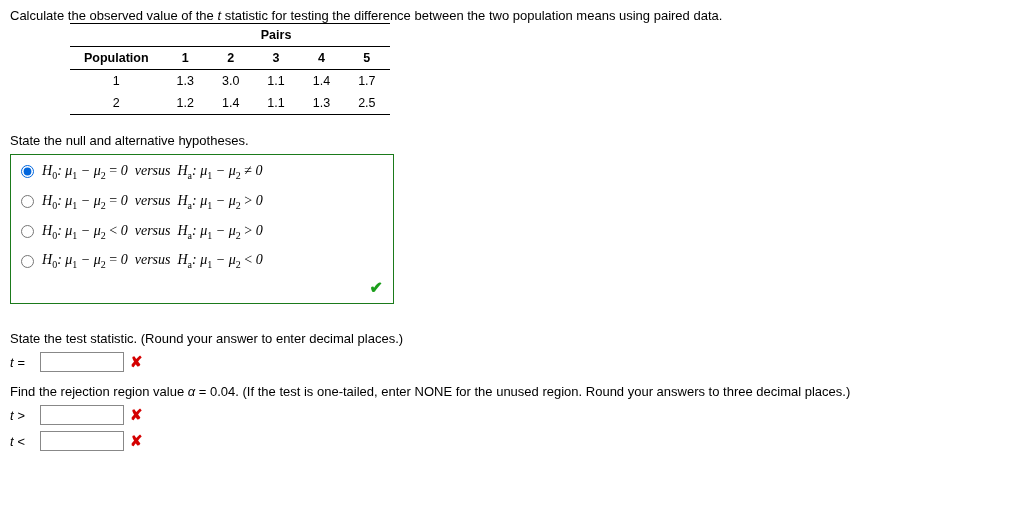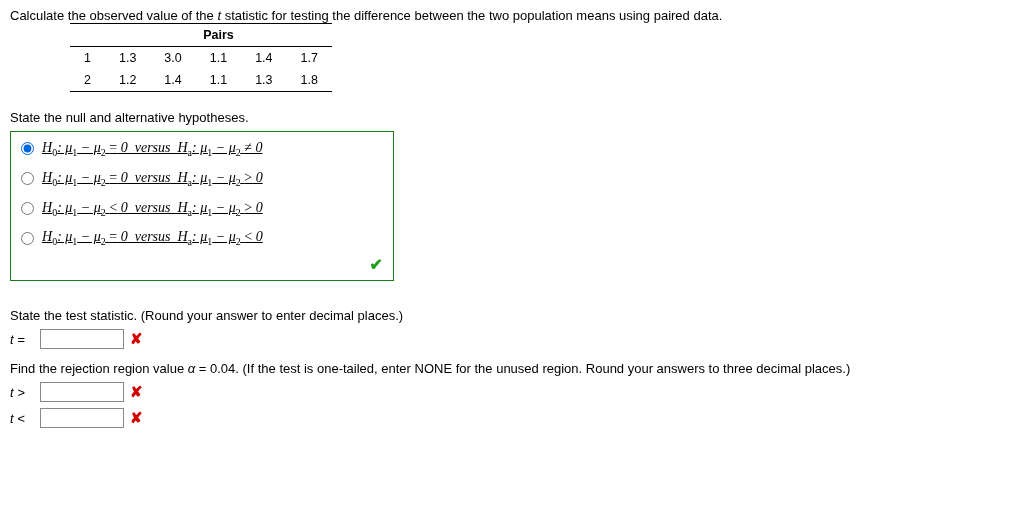--- a/index.html
+++ b/index.html
@@ -37,21 +37,20 @@
   
   .hyp-box {
     border: 1px solid #1b7a1b;
     width: 382px;
     padding: 2px 0;
   }
   .hyp-row {
     display: flex;
     align-items: center;
     padding: 6px 8px;
-    text-decoration: underline;
   }
   .hyp-row input[type=radio] {
     margin: 0 8px 0 2px;
     accent-color: #0066dd;
   }
   .hyp-label {
     font-family: "Times New Roman", serif;
     font-style: italic;
     font-size: 14px;
   }
@@ -83,37 +82,45 @@
   <span>Calculate the observed value of the </span><span class="italic">t</span><span> statistic for testing the difference between the two population means using paired data.</span>
 </div>
 
 
 <table class="data-table">
   <thead>
     <tr class="top-rule mid-rule">
       <th></th>
       <th colspan="5" class="pairs-header">Pairs</th>
     </tr>
+    <tr class="mid-rule">
+      <th class="pop-header">Population</th>
+      <th class="col-label">1</th>
+      <th class="col-label">2</th>
+      <th class="col-label">3</th>
+      <th class="col-label">4</th>
+      <th class="col-label">5</th>
+    </tr>
   </thead>
   <tbody>
     <tr>
       <td>1</td>
       <td>1.3</td>
       <td>3.0</td>
       <td>1.1</td>
       <td>1.4</td>
       <td>1.7</td>
     </tr>
     <tr>
       <td>2</td>
       <td>1.2</td>
       <td>1.4</td>
       <td>1.1</td>
       <td>1.3</td>
-      <td>1.8</td>
+      <td>2.5</td>
     </tr>
   </tbody>
 </table>
 
 
 <div class="section-prompt">State the null and alternative hypotheses.</div>
 
 <div class="hyp-box">
 
   <div id="hyp-rows">

